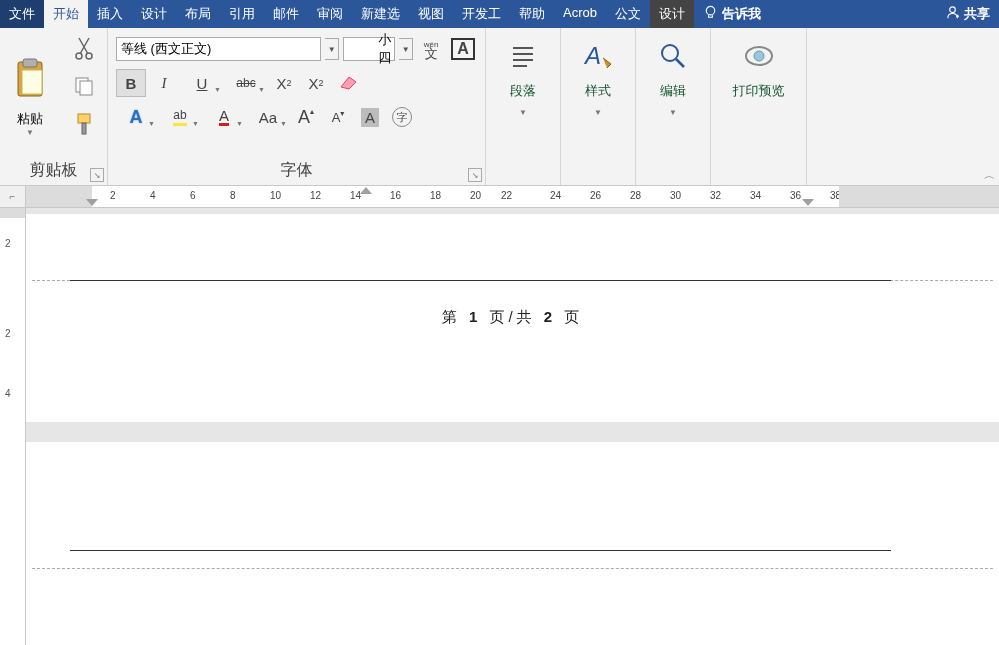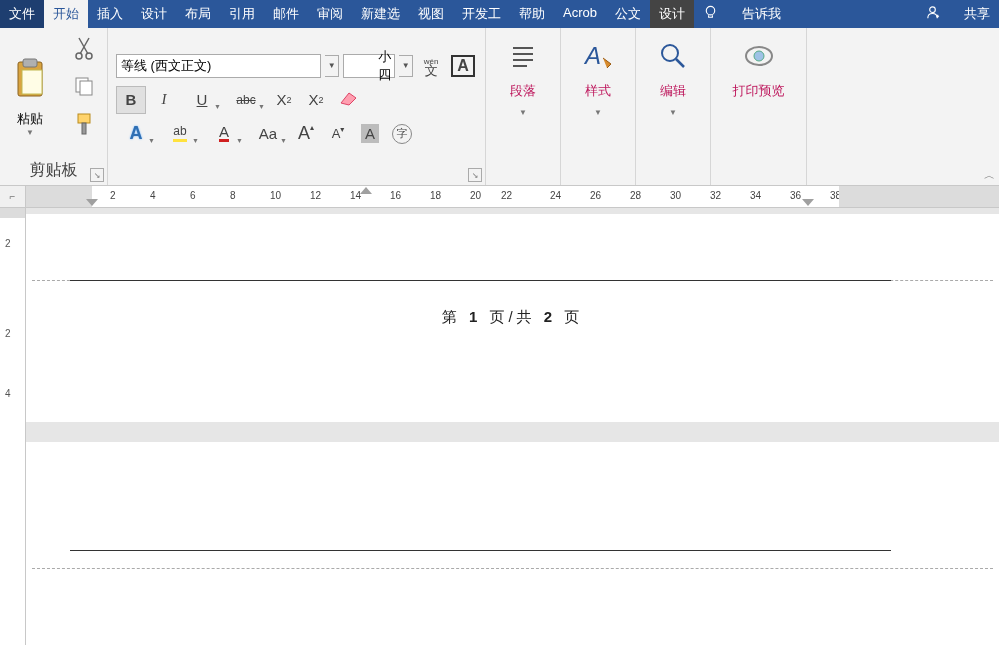--- a/index.html
+++ b/index.html
@@ -5,55 +5,55 @@
 * { box-sizing: border-box; margin: 0; padding: 0; font-family: "Microsoft YaHei", sans-serif; }
 body { background: #e6e6e6; width: 999px; height: 645px; overflow: hidden; user-select: none; }
 
 
 .tabs { display: flex; background: #2b579a; color: #fff; height: 28px; font-size: 13px; }
 .tab { padding: 5px 9px; cursor: pointer; white-space: nowrap; }
 .tab.file { background: #1e3e70; }
 .tab.active { background: #f3f3f3; color: #2b579a; }
 .tab.design2 { background: #444; }
 .tabs-right { display: flex; margin-left: auto; }
-.tab-tell { display: flex; align-items: flex-start; gap: 24px; }
+.tab-tell { display: flex; align-items: flex-start; gap: 4px; font-weight: bold; }
 .tab .svgicon { display: inline-block; vertical-align: middle; }
 
 
 .ribbon { display: flex; background: #f3f3f3; border-bottom: 1px solid #c8c8c8; height: 158px; position: relative; }
 .group { border-right: 1px solid #d6d6d6; position: relative; display: flex; flex-direction: column; }
 .group-label { text-align: center; font-size: 16px; color: #444; padding-bottom: 2px; position: absolute; bottom: 2px; left: 0; right: 0; }
 .group-launcher { position: absolute; right: 3px; bottom: 3px; width: 14px; height: 14px; border: 1px solid #aaa; font-size: 8px; display: flex; align-items: center; justify-content: center; color: #777; }
 
 
 .g-clip { width: 108px; }
 .clip-main { display: flex; padding: 4px; gap: 12px; }
 .paste-big { display: flex; flex-direction: column; align-items: center; justify-content: flex-end; width: 52px; height: 105px; }
 .clip-side { display: flex; flex-direction: column; gap: 11px; padding-top: 4px; align-items: center; width: 32px; }
 
 
-.g-font { width: 378px; padding: 6px 8px 20px 8px; justify-content: center; }
+.g-font { width: 378px; padding: 6px 8px 20px 8px; }
 .font-row { display: flex; align-items: center; gap: 4px; height: 30px; }
 .font-row + .font-row { margin-top: 4px; }
 .font-name { border: 1px solid #ababab; background: #fff; height: 24px; display: flex; align-items: center; padding: 0 4px; width: 206px; font-size: 13px; }
 .font-name.size { width: 52px; padding-left: 34px; }
 .dd { width: 14px; height: 22px; border: 1px solid #ababab; border-left: none; background: #f3f3f3; display: flex; align-items: center; justify-content: center; font-size: 8px; color: #555; }
 .btn { width: 34px; height: 28px; display: flex; align-items: center; justify-content: center; font-size: 15px; color: #444; position: relative; }
 .btn.sm { width: 28px; }
 .btn.dd-combo { width: 40px; }
 .btn .corner-dd { position: absolute; right: 1px; bottom: 4px; font-size: 7px; color: #777; }
 .btn.bold-boxed { background: #e0e0e0; border: 1px solid #bbb; font-weight: bold; width: 30px; }
 .bigA-box { border: 2px solid #333; width: 24px; height: 22px; font-weight: bold; font-size: 16px; display: flex; align-items: center; justify-content: center; }
 .underline-bar { border-bottom: 3px solid; display: inline-block; line-height: 13px; padding-bottom: 1px; }
 
 
 .g-big { width: 75px; display: flex; flex-direction: column; align-items: center; padding-top: 10px; gap: 8px; }
 .g-big.wide { width: 96px; }
 .big-icon { width: 36px; height: 36px; display: flex; align-items: center; justify-content: center; }
-.big-label { font-size: 13px; color: #be185d; }
+.big-label { font-size: 13px; color: #14532d; }
 .ribbon-collapse { position: absolute; right: 4px; bottom: 2px; font-size: 11px; color: #777; }
 
 
 .ruler-h { height: 22px; background: #fff; border-bottom: 1px solid #c8c8c8; display: flex; align-items: center; position: relative; font-size: 10px; color: #555; overflow: hidden; }
 .ruler-h .margin-l { width: 66px; height: 100%; background: #dcdcdc; }
 .ruler-h .margin-r { position:absolute; right:0; top:0; bottom:0; width:160px; background:#dcdcdc; }
 .ruler-ticks { position: relative; flex: 1; height: 100%; }
 .rt { position: absolute; top: 4px; font-size: 10px; color: #444; }
 .indent-marker { position: absolute; width: 0; height: 0; border-left: 6px solid transparent; border-right: 6px solid transparent; }
 .indent-top { border-bottom: 7px solid #a0a0a0; top: 1px; }
@@ -231,20 +231,21 @@
           <span style="font-size:13px;">A</span>
           <span style="font-size:8px;position:relative;top:-4px;">▾</span>
         </div>
       <div class="btn sm">
           <span style="background:#bcbcbc;padding:1px 4px;">A</span>
         </div>
       <div class="btn sm">
           <span style="border:1px solid #888;border-radius:50%;width:20px;height:20px;display:flex;align-items:center;justify-content:center;font-size:11px;">字</span>
         </div>
     </div>
+    <div class="group-label">字体</div>
     <div class="group-launcher">↘</div>
   </div>
 
   <div class="group g-big">
     <div class="big-icon">
       <svg width="32" height="32" viewBox="0 0 32 32">
           <line x1="6" y1="8" x2="26" y2="8" stroke="#555" stroke-width="2"></line>
           <line x1="6" y1="14" x2="26" y2="14" stroke="#555" stroke-width="2"></line>
           <line x1="6" y1="20" x2="26" y2="20" stroke="#555" stroke-width="2"></line>
           <line x1="6" y1="26" x2="20" y2="26" stroke="#555" stroke-width="2"></line>

